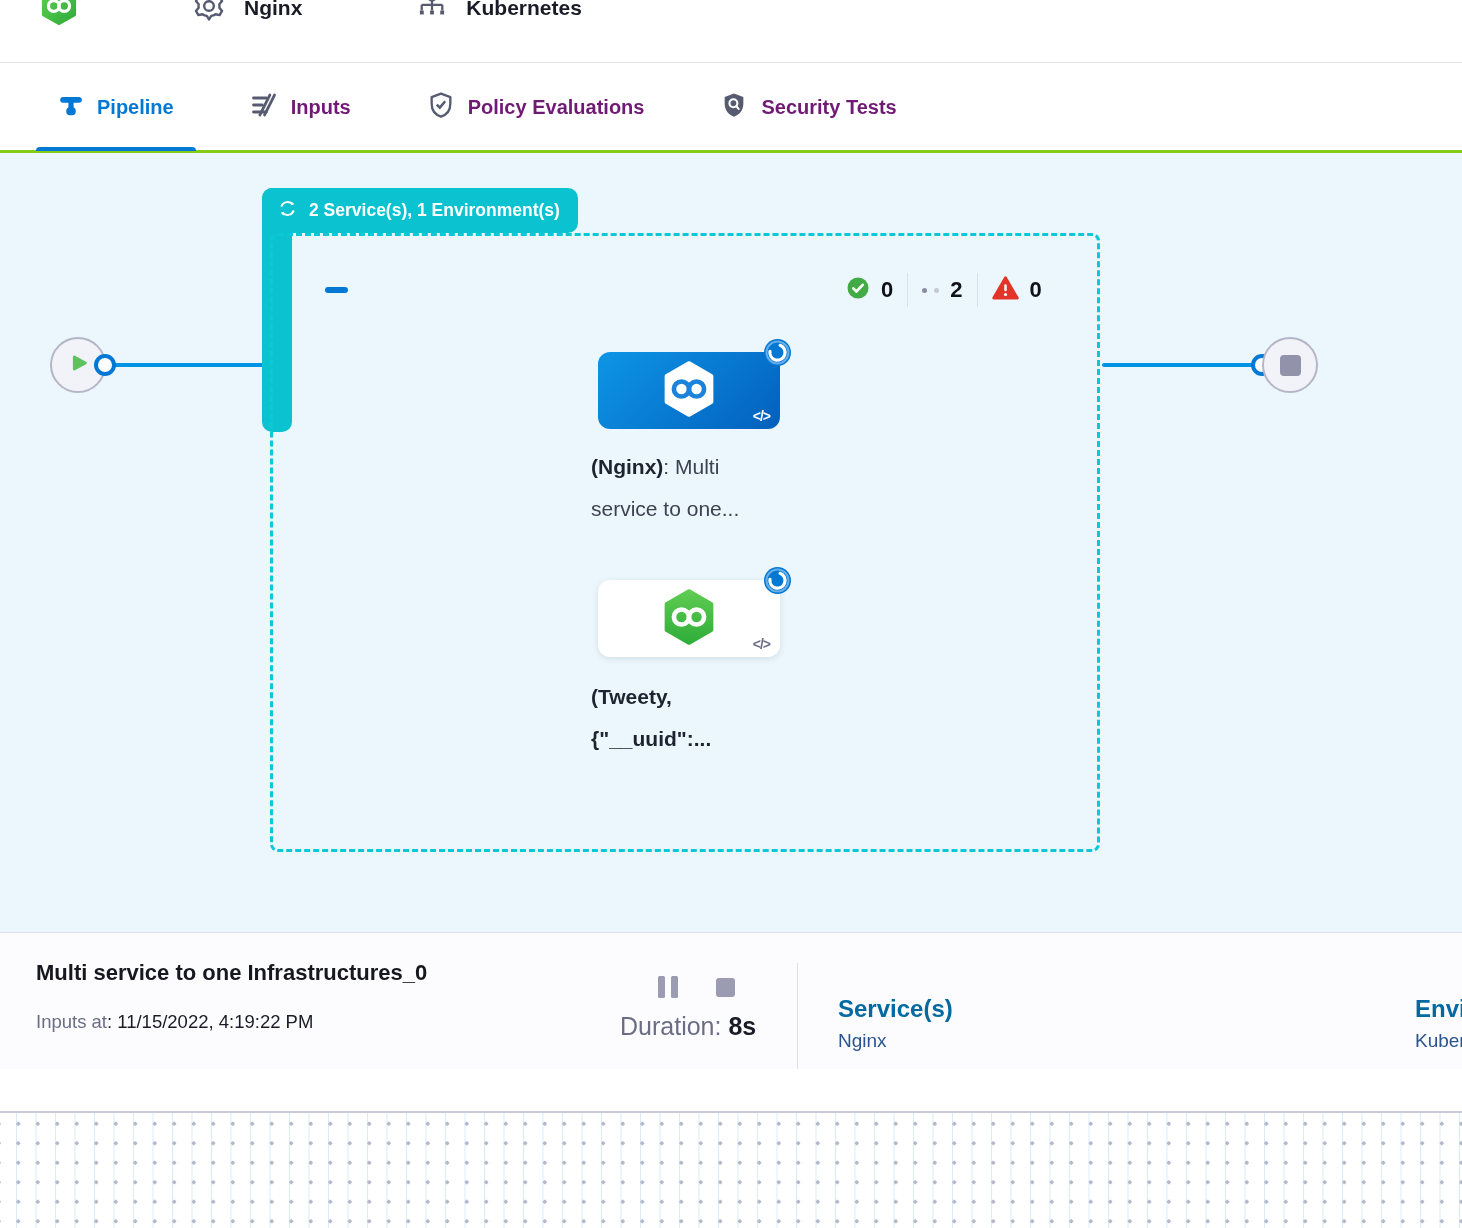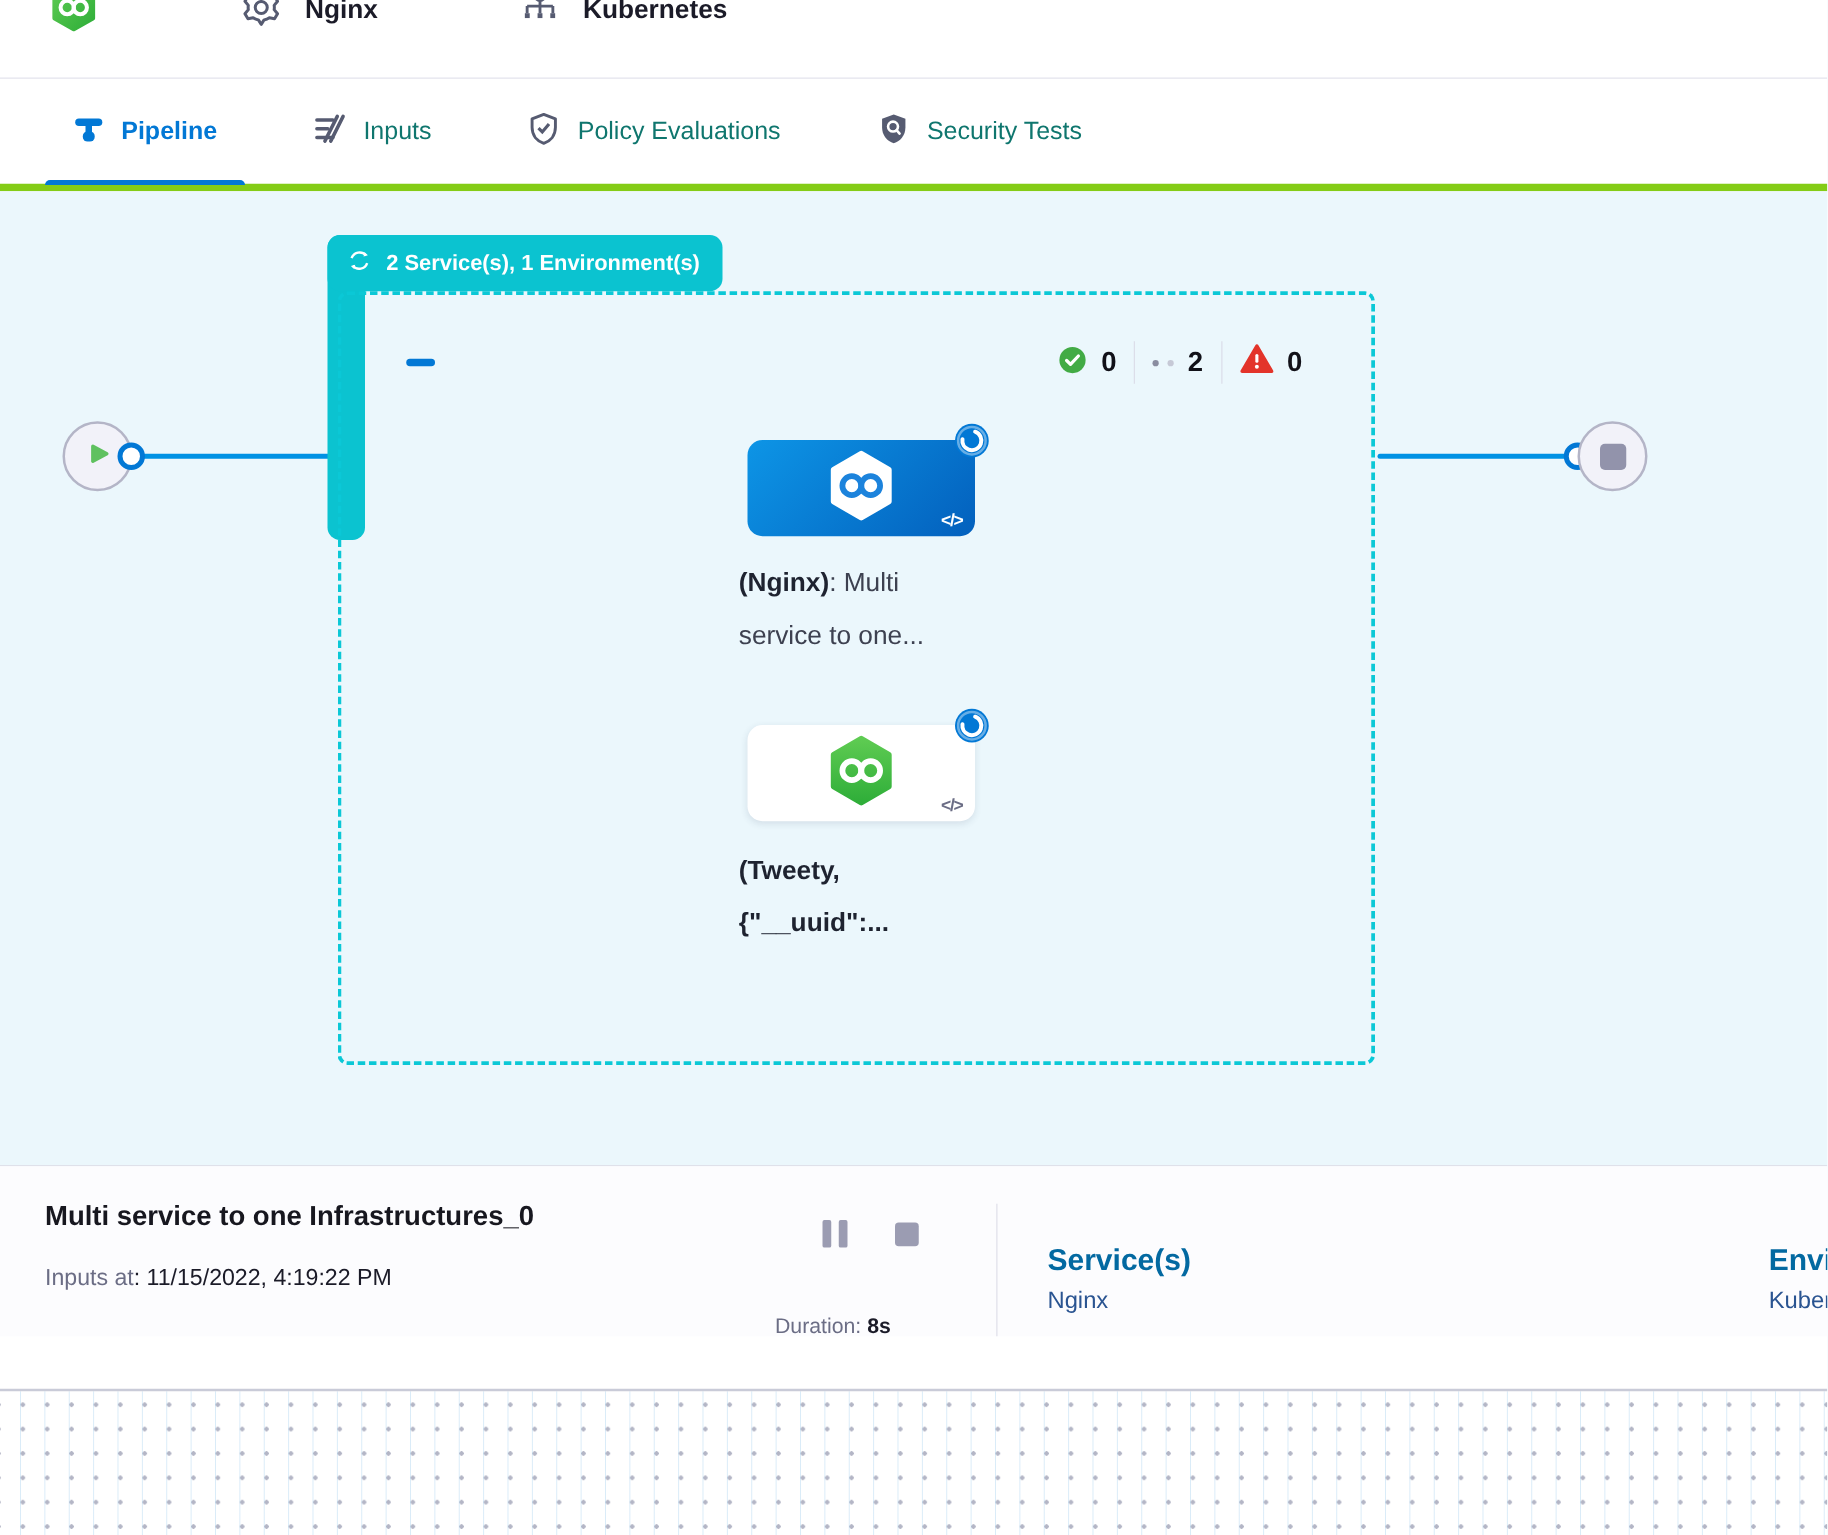--- a/index.html
+++ b/index.html
@@ -7,24 +7,24 @@
   .page { position:relative; width:1462px; height:1228px; overflow:hidden; background:#fff; }
 
   
   .header { position:absolute; left:0; top:0; width:100%; height:63px; background:#fff;
             border-bottom:1px solid #e3e4ed; overflow:hidden; }
   .header-row { position:absolute; left:40px; top:-20px; height:56px; display:flex; align-items:center; }
   .chip-label { font-size:21px; font-weight:700; color:#1b1b28; } .hdr-gap-md { width:18px; } .hdr-gap-lg { width:114px; }
 
   
   .tabbar { position:absolute; left:0; top:64px; width:100%; height:89px; background:#fff;
-            border-bottom:6px solid #84cc16; display:flex; align-items:center; padding-left:36px; }
+            border-bottom:3px solid #84cc16; display:flex; align-items:center; padding-left:36px; }
   .tab { position:relative; height:100%; display:flex; align-items:center; gap:13px;
          padding:0 22px; cursor:pointer; }
-  .tab-label { font-size:20px; font-weight:400; color:#0f766e; white-space:nowrap; }
+  .tab-label { font-size:20px; font-weight:700; color:#701a75; white-space:nowrap; }
   .tab.active .tab-label { color:#0278d5; font-weight:700; }
   .tab.active::after { content:""; position:absolute; left:0; right:0; bottom:-1px; height:4px;
                        background:#0278d5; border-radius:4px 4px 0 0; }
   .tab + .tab { margin-left:32px; }
 
   
   .canvas { position:absolute; left:0; top:153px; width:100%; height:780px; background:#ebf7fc;
             border-bottom:1px solid #dfe1ea; }
 
   .exec-node { position:absolute; width:56px; height:56px; border-radius:50%; background:#f2f2f9;
@@ -80,21 +80,21 @@
 
   
   .footer { position:absolute; left:0; top:933px; width:100%; height:136px; background:#fcfcfe; }
   .run-title { position:absolute; left:36px; top:27px; font-size:22px; font-weight:700; color:#17171f; }
   .started { position:absolute; left:36px; top:78px; font-size:18.5px; }
   .lbl-gray { color:#6b6d85; } .val-dark { color:#1b1b28; }
   .pause-btn { position:absolute; left:658px; top:43px; display:flex; gap:6px; cursor:pointer; }
   .pause-btn i { width:7px; height:22px; background:#9b9cb2; border-radius:1.5px; display:block; }
   .stop-btn { position:absolute; left:716px; top:45px; width:19px; height:19px; background:#9b9cb2;
               border-radius:3px; cursor:pointer; }
-  .duration { position:absolute; left:620px; top:79px; font-size:17px;margin-top:39px; }
+  .duration { position:absolute; left:620px; top:79px; font-size:25px; }
   .duration .val-dark { font-weight:600; }
   .foot-div { position:absolute; left:797px; top:30px; width:1px; height:106px; background:#dfe0ea; }
   .foot-col { position:absolute; top:0; }
   .foot-col .k { position:absolute; top:62px; font-size:24px; font-weight:700; color:#0369a1; white-space:nowrap; }
   .foot-col .v { position:absolute; top:97px; font-size:19px; color:#2a5491; white-space:nowrap; cursor:pointer; }
   .col-services { left:838px; } .col-envs { left:1415px; }
 
   
   .grid-strip { position:absolute; left:0; top:1111px; width:100%; height:117px;
       border-top:2px solid #c9cbd8; background-color:#fff;

